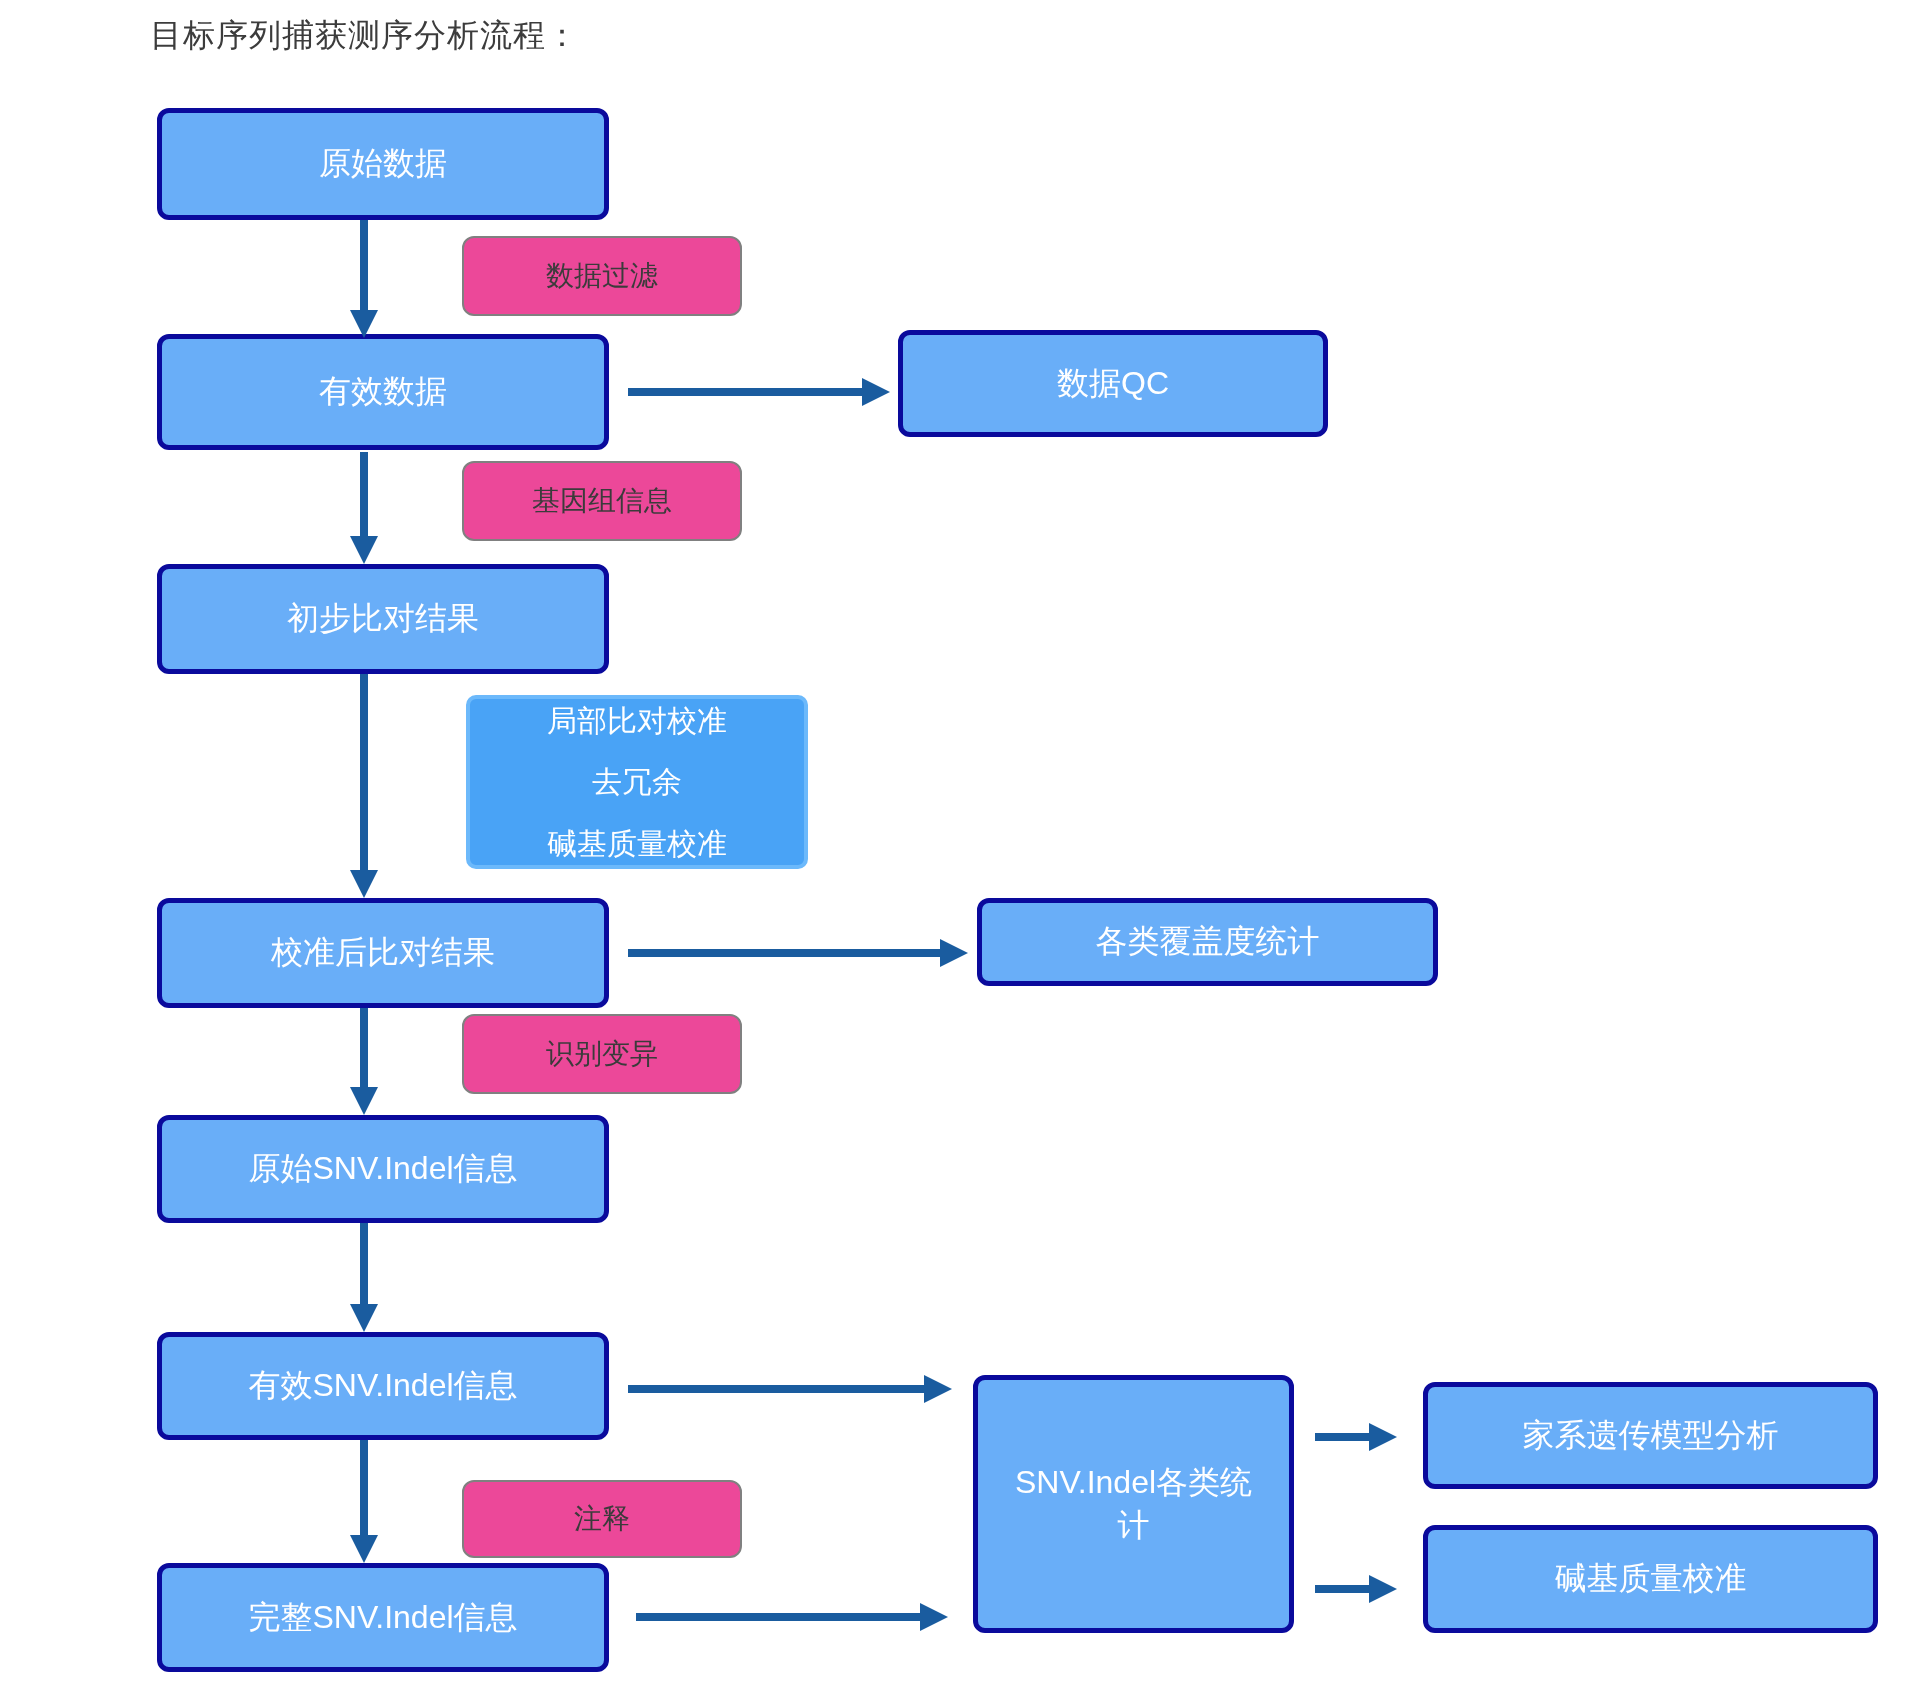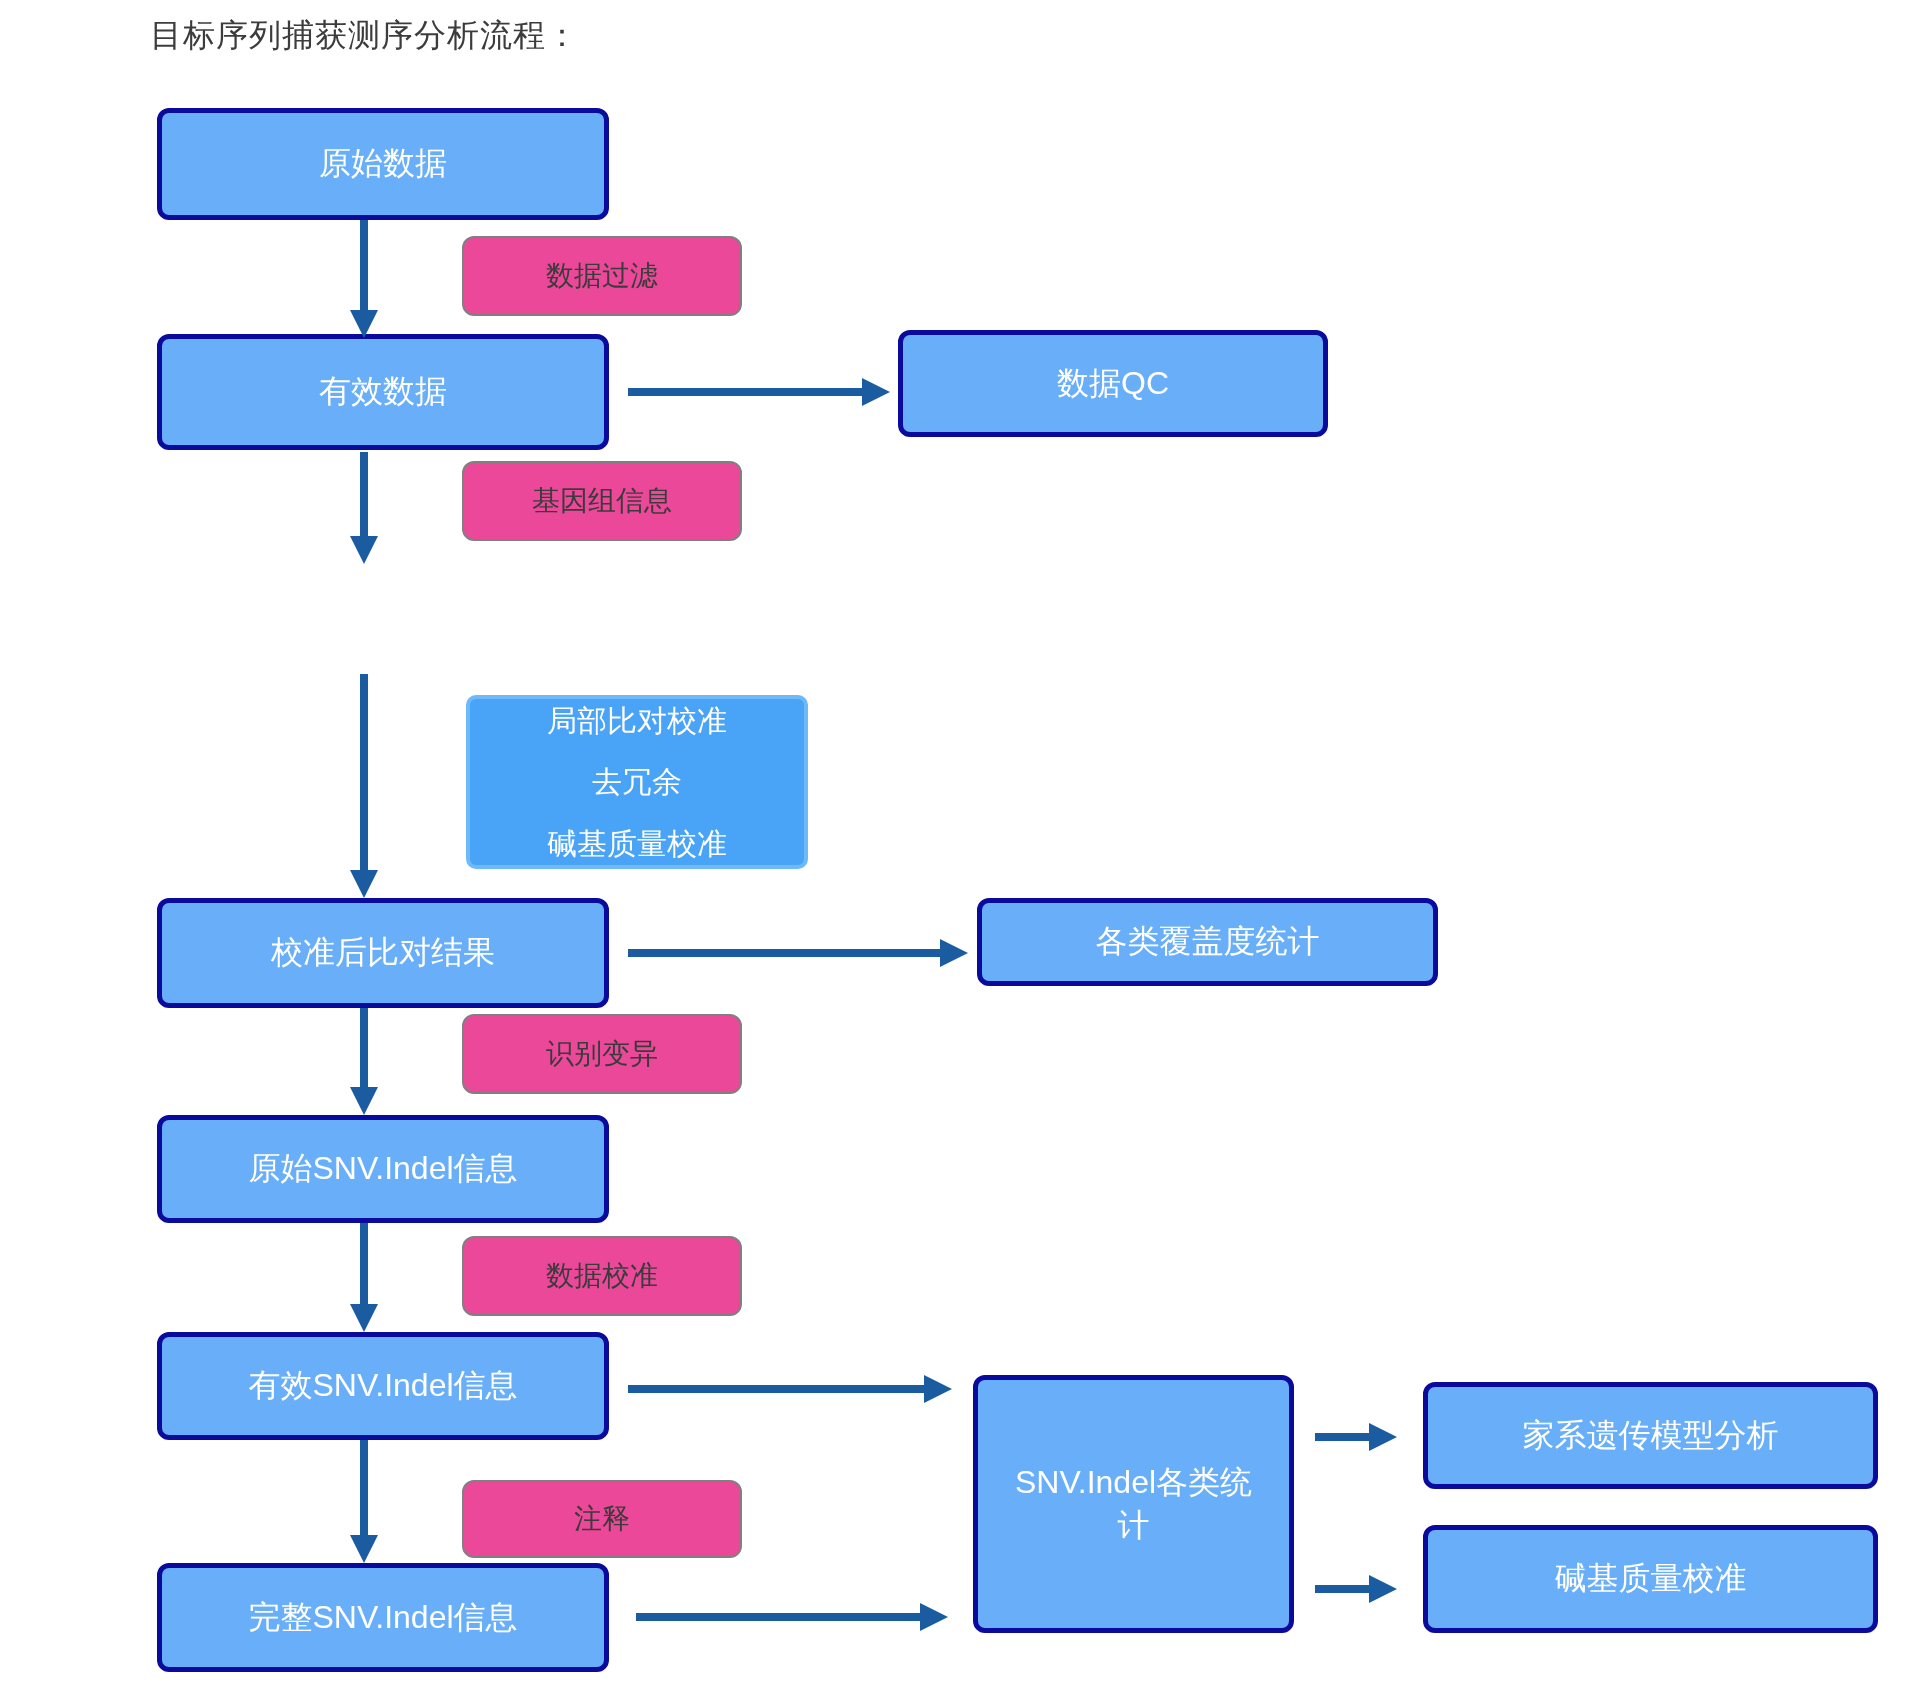--- a/index.html
+++ b/index.html
@@ -37,35 +37,35 @@
 </style>
 </head>
 <body>
 
 <div class="canvas">
 
   <div class="title">目标序列捕获测序分析流程：</div>
 
   <div class="node" style="left:157px;top:108px;width:452px;height:112px;">原始数据</div>
   <div class="node" style="left:157px;top:334px;width:452px;height:116px;">有效数据</div>
+  <div class="node" style="left:157px;top:564px;width:452px;height:110px;">初步比对结果</div>
   <div class="node" style="left:157px;top:898px;width:452px;height:110px;">校准后比对结果</div>
   <div class="node" style="left:157px;top:1115px;width:452px;height:108px;">原始SNV.Indel信息</div>
   <div class="node" style="left:157px;top:1332px;width:452px;height:108px;">有效SNV.Indel信息</div>
   <div class="node" style="left:157px;top:1563px;width:452px;height:109px;">完整SNV.Indel信息</div>
 
   <div class="node" style="left:898px;top:330px;width:430px;height:107px;">数据QC</div>
   <div class="node" style="left:977px;top:898px;width:461px;height:88px;">各类覆盖度统计</div>
   <div class="node" style="left:973px;top:1375px;width:321px;height:258px;">SNV.Indel各类统计</div>
   <div class="node" style="left:1423px;top:1382px;width:455px;height:107px;">家系遗传模型分析</div>
   <div class="node" style="left:1423px;top:1525px;width:455px;height:108px;">碱基质量校准</div>
 
   <div class="steplabel" style="left:462px;top:236px;width:280px;height:80px;">数据过滤</div>
   <div class="steplabel" style="left:462px;top:461px;width:280px;height:80px;">基因组信息</div>
   <div class="steplabel" style="left:462px;top:1014px;width:280px;height:80px;">识别变异</div>
-  <div class="steplabel" style="left:462px;top:1236px;width:280px;height:80px;">数据校准</div>
   <div class="steplabel" style="left:462px;top:1480px;width:280px;height:78px;">注释</div>
 
   <div class="process" style="left:466px;top:695px;width:342px;height:174px;">
     <span>局部比对校准</span>
     <span>去冗余</span>
     <span>碱基质量校准</span>
   </div>
 
   <div class="arrow-v" style="left:350px;top:220px;height:118px;">
     <div class="shaft"></div>

